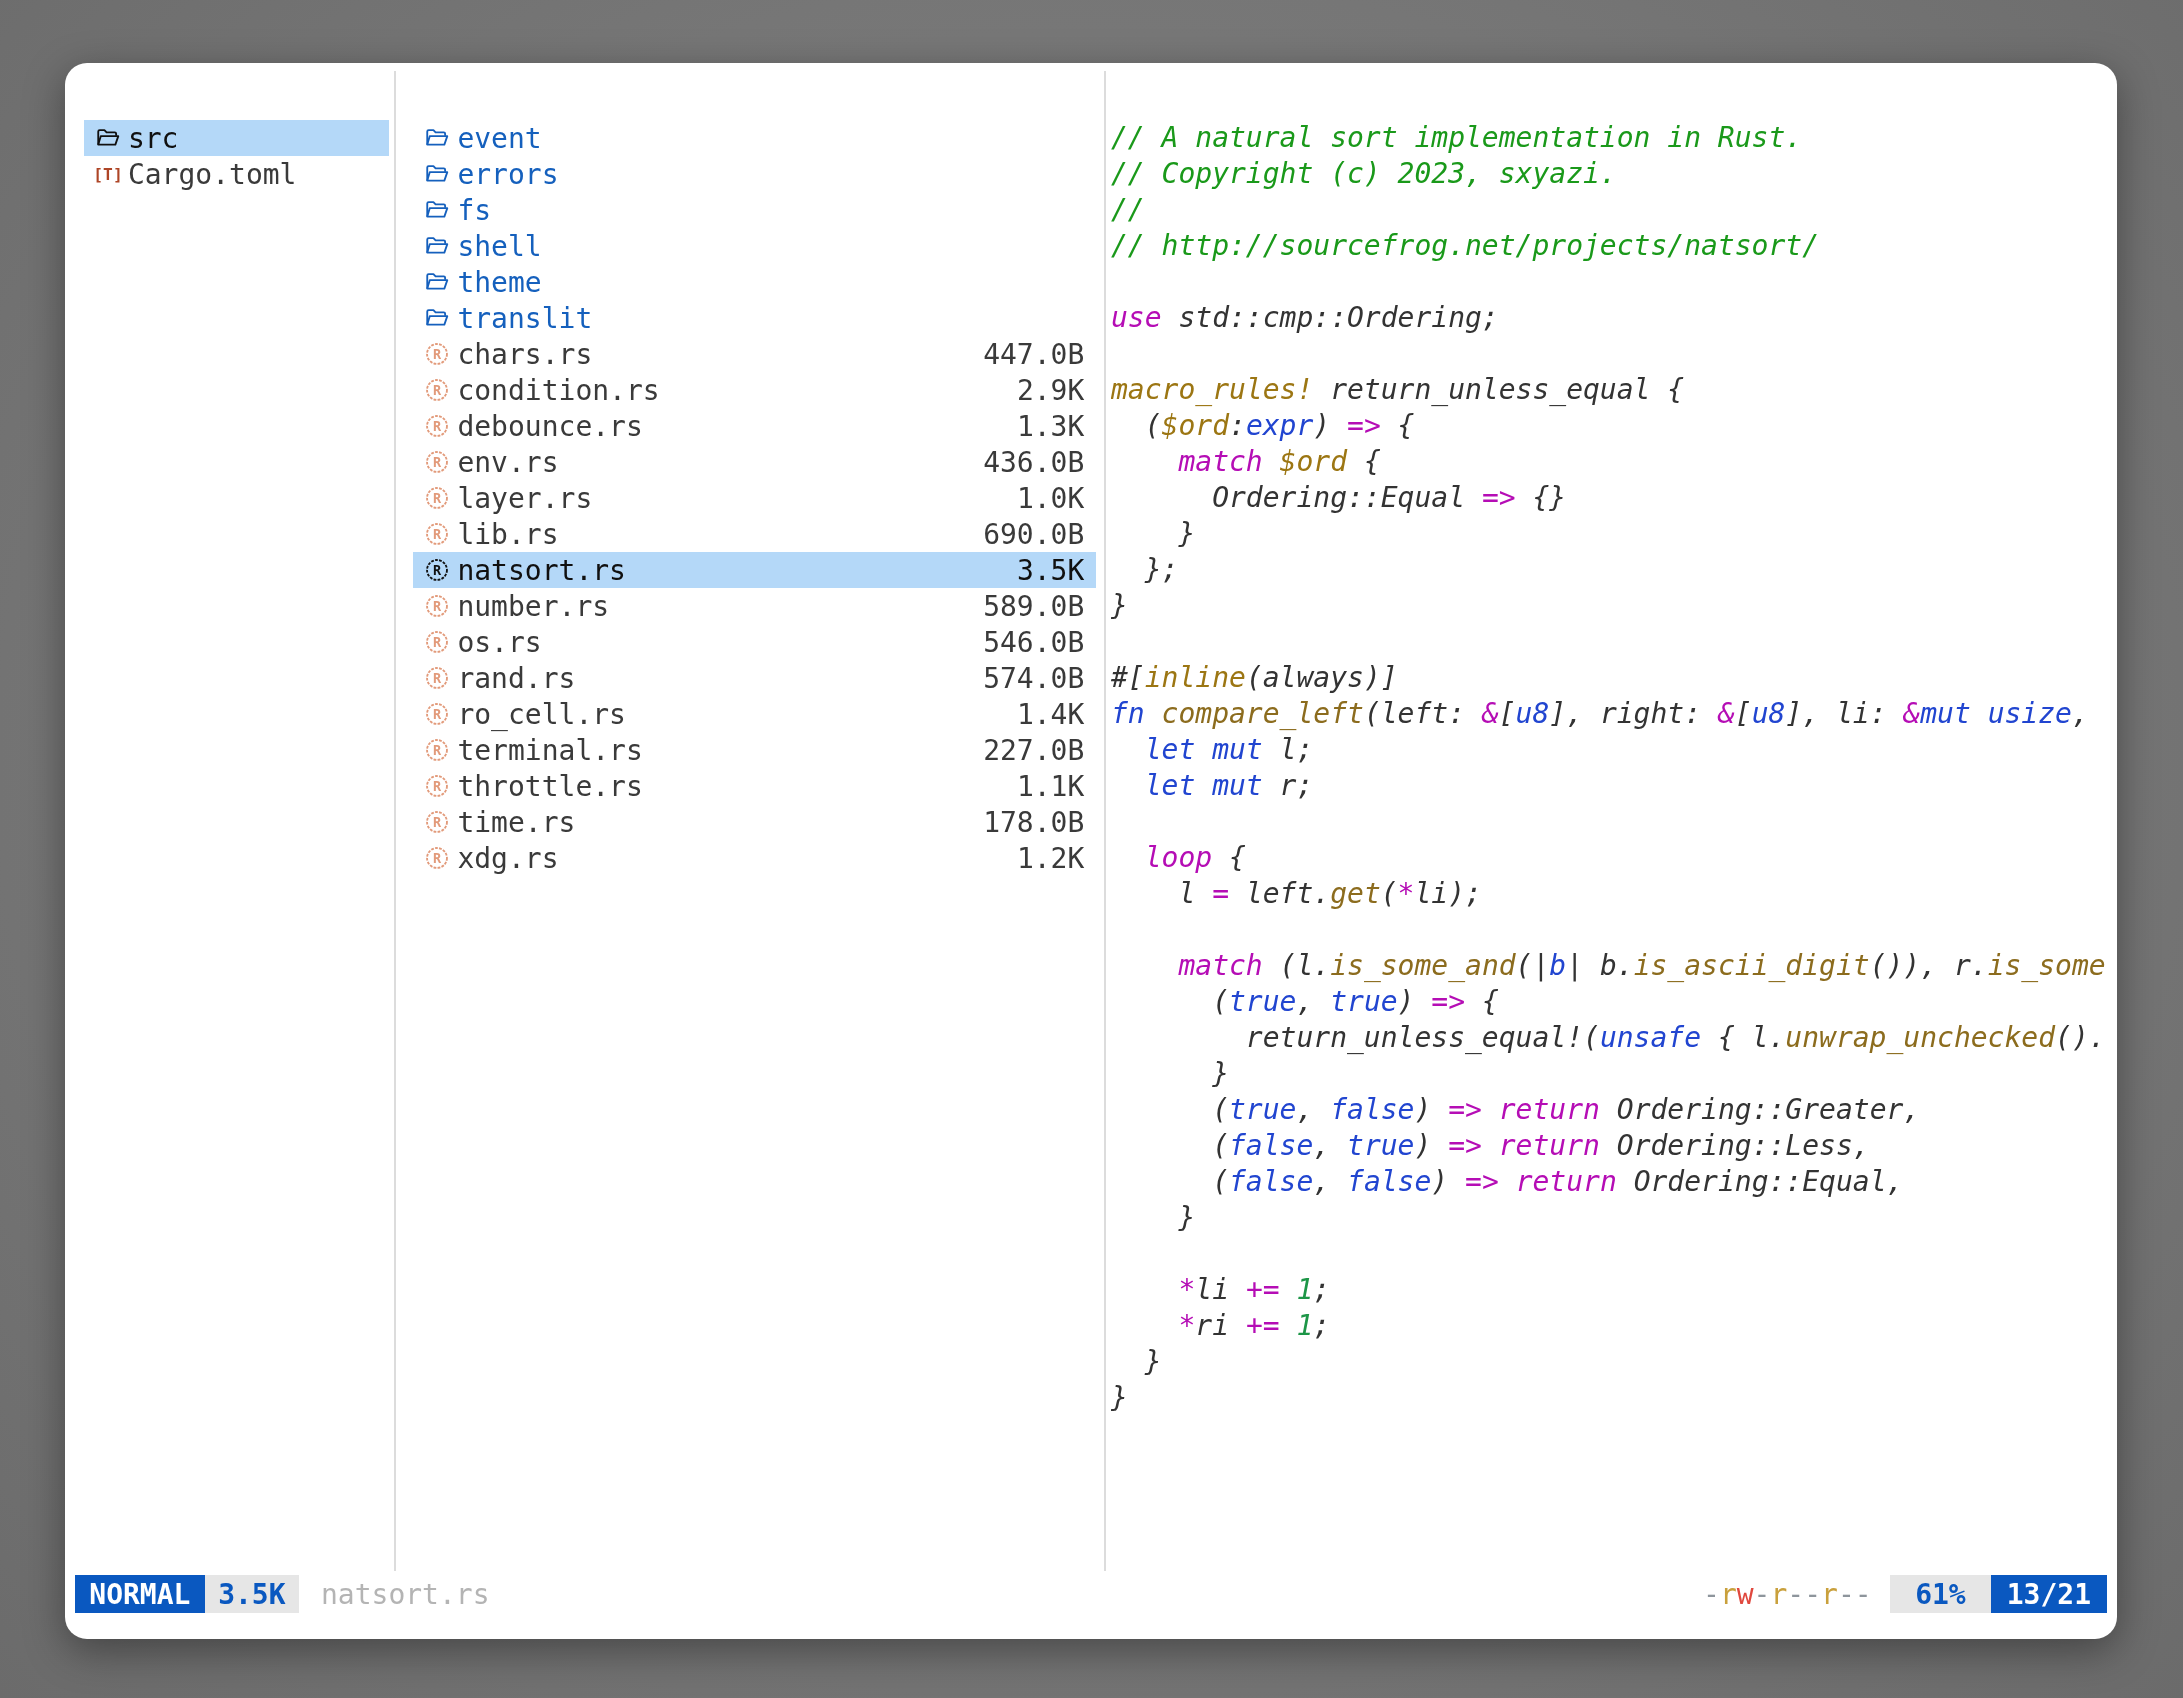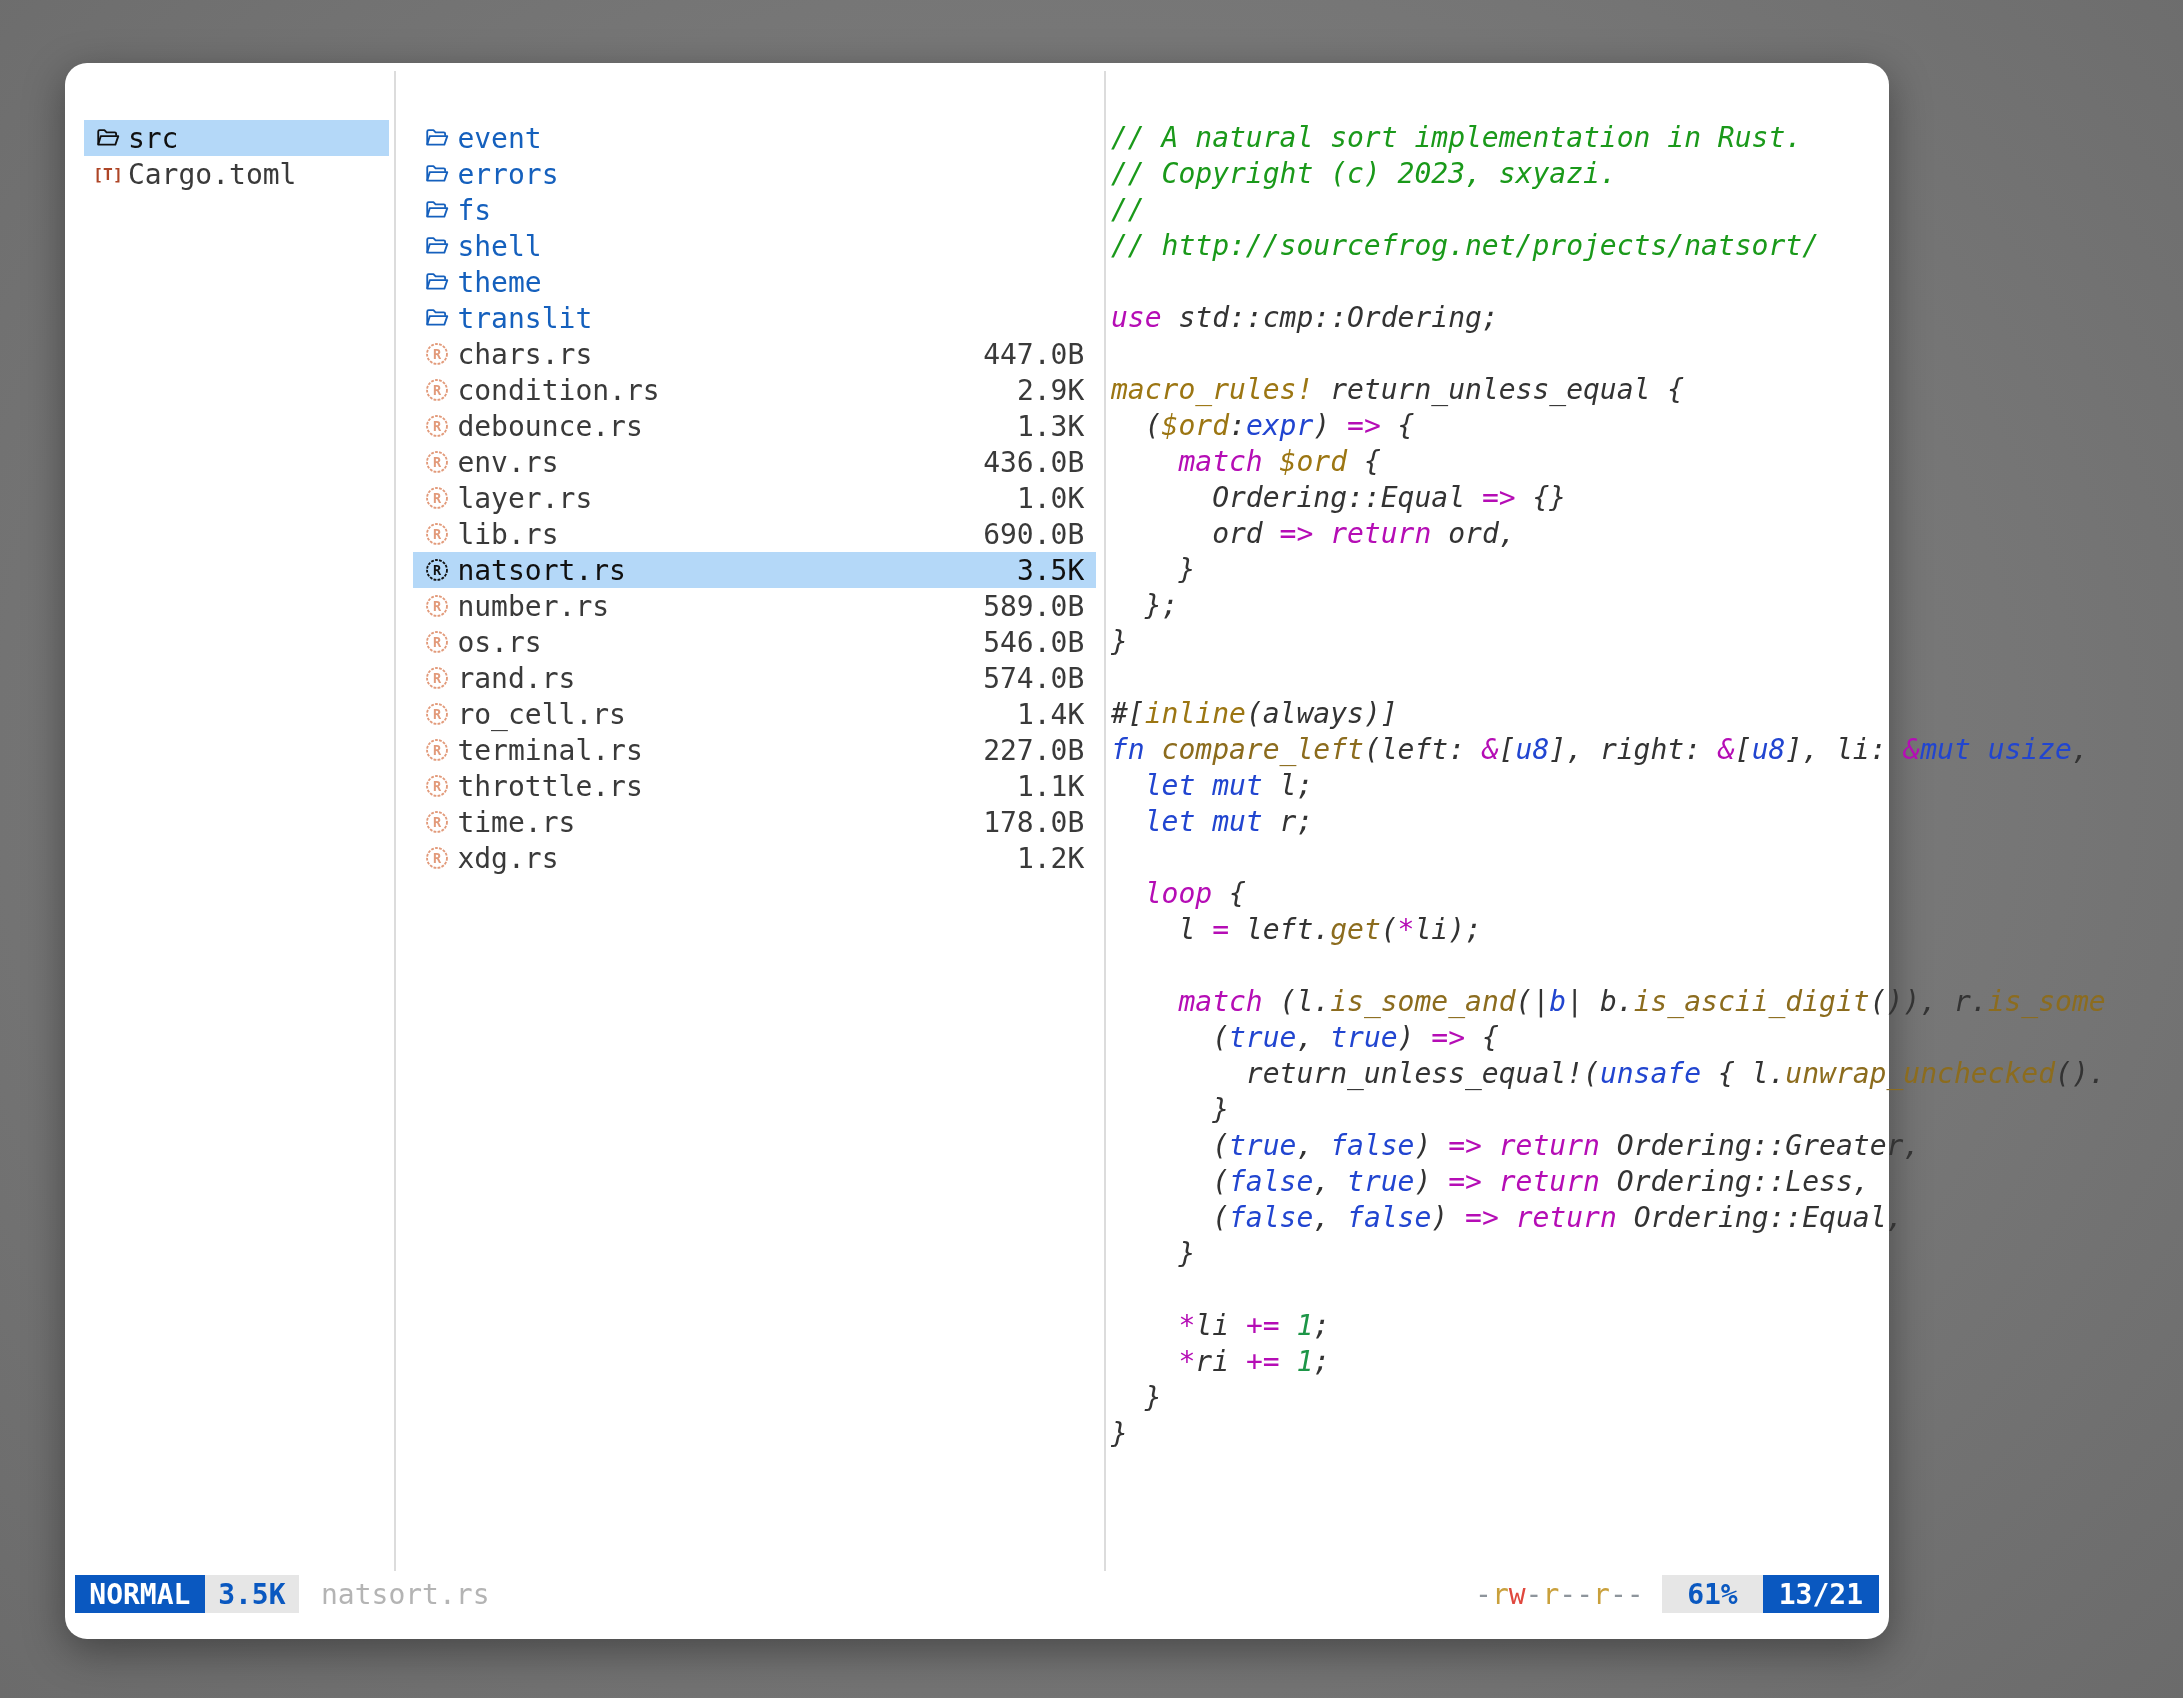--- a/index.html
+++ b/index.html
@@ -8,21 +8,21 @@
     --selected-text:#101010; --accent-blue:#0a58c0; --badge-gray-bg:#e6e6e6; --filename-gray:#b4b4b4;
     --perm-dash:#8e959c; --perm-r:#c9a03c; --perm-w:#e0483e;
     --code-default:#333333; --code-comment:#1a991a; --code-keyword:#b50db5; --code-blue:#2145d0;
     --code-func:#8c6c1e; --code-macro:#9c7613; --code-number:#1d9647;
   }
   *{margin:0;padding:0;box-sizing:border-box;}
   html,body{width:2183px;height:1698px;}
   body{font-family:"DejaVu Sans Mono", monospace;font-size:28px;
        background:radial-gradient(ellipse at 50% 45%, #838383 0%, #767676 60%, #6b6b6b 100%);
        overflow:hidden;}
-  .window{position:absolute;left:65px;top:63px;width:1824px;height:1576px;background:var(--window-bg);
+  .window{position:absolute;left:65px;top:63px;width:2052px;height:1576px;background:var(--window-bg);
           border-radius:22px;box-shadow:0 11.7px 40px rgba(0,0,0,0.38);}
   .pane{position:absolute;top:57px;}
   .pane-left{left:18.5px;width:305px;}
   .pane-middle{left:348px;width:683px;}
   .pane-right{left:1046px;width:995px;overflow:hidden;font-style:italic;}
   .vdiv{position:absolute;top:8.4px;height:1500px;width:1.7px;background:var(--divider);}
   .vdiv1{left:329px;} .vdiv2{left:1039px;}
   .row{display:flex;align-items:center;height:36px;padding:0 11.7px 0 10px;white-space:pre;}
   .row .icon{width:28.5px;height:28.5px;display:inline-flex;align-items:center;justify-content:center;flex:0 0 28.5px;margin-right:5.9px;}
   .row .icon svg{width:26px;height:26px;display:block;}
@@ -246,21 +246,20 @@
       <div class="code-line"><span class="tok-c">// Copyright (c) 2023, sxyazi.</span></div>
       <div class="code-line"><span class="tok-c">//</span></div>
       <div class="code-line"><span class="tok-c">// http://sourcefrog.net/projects/natsort/</span></div>
       <div class="code-line"></div>
       <div class="code-line"><span class="tok-k">use</span><span class="tok-d"> std::cmp::Ordering;</span></div>
       <div class="code-line"></div>
       <div class="code-line"><span class="tok-m">macro_rules!</span><span class="tok-d"> return_unless_equal {</span></div>
       <div class="code-line"><span class="tok-d">  (</span><span class="tok-m">$ord</span><span class="tok-d">:</span><span class="tok-b">expr</span><span class="tok-d">) </span><span class="tok-k">=&gt;</span><span class="tok-d"> {</span></div>
       <div class="code-line"><span class="tok-d">    </span><span class="tok-k">match</span><span class="tok-d"> </span><span class="tok-m">$ord</span><span class="tok-d"> {</span></div>
       <div class="code-line"><span class="tok-d">      Ordering::Equal </span><span class="tok-k">=&gt;</span><span class="tok-d"> {}</span></div>
-      <div class="code-line"><span class="tok-d">      ord </span><span class="tok-k">=&gt;</span><span class="tok-d"> </span><span class="tok-k">return</span><span class="tok-d"> ord,</span></div>
       <div class="code-line"><span class="tok-d">    }</span></div>
       <div class="code-line"><span class="tok-d">  };</span></div>
       <div class="code-line"><span class="tok-d">}</span></div>
       <div class="code-line"></div>
       <div class="code-line"><span class="tok-d">#[</span><span class="tok-m">inline</span><span class="tok-d">(always)]</span></div>
       <div class="code-line"><span class="tok-b">fn</span><span class="tok-d"> </span><span class="tok-f">compare_left</span><span class="tok-d">(left: </span><span class="tok-k">&amp;</span><span class="tok-d">[</span><span class="tok-b">u8</span><span class="tok-d">], right: </span><span class="tok-k">&amp;</span><span class="tok-d">[</span><span class="tok-b">u8</span><span class="tok-d">], li: </span><span class="tok-k">&amp;</span><span class="tok-b">mut</span><span class="tok-d"> </span><span class="tok-b">usize</span><span class="tok-d">,</span></div>
       <div class="code-line"><span class="tok-d">  </span><span class="tok-b">let</span><span class="tok-d"> </span><span class="tok-b">mut</span><span class="tok-d"> l;</span></div>
       <div class="code-line"><span class="tok-d">  </span><span class="tok-b">let</span><span class="tok-d"> </span><span class="tok-b">mut</span><span class="tok-d"> r;</span></div>
       <div class="code-line"></div>
       <div class="code-line"><span class="tok-d">  </span><span class="tok-k">loop</span><span class="tok-d"> {</span></div>

